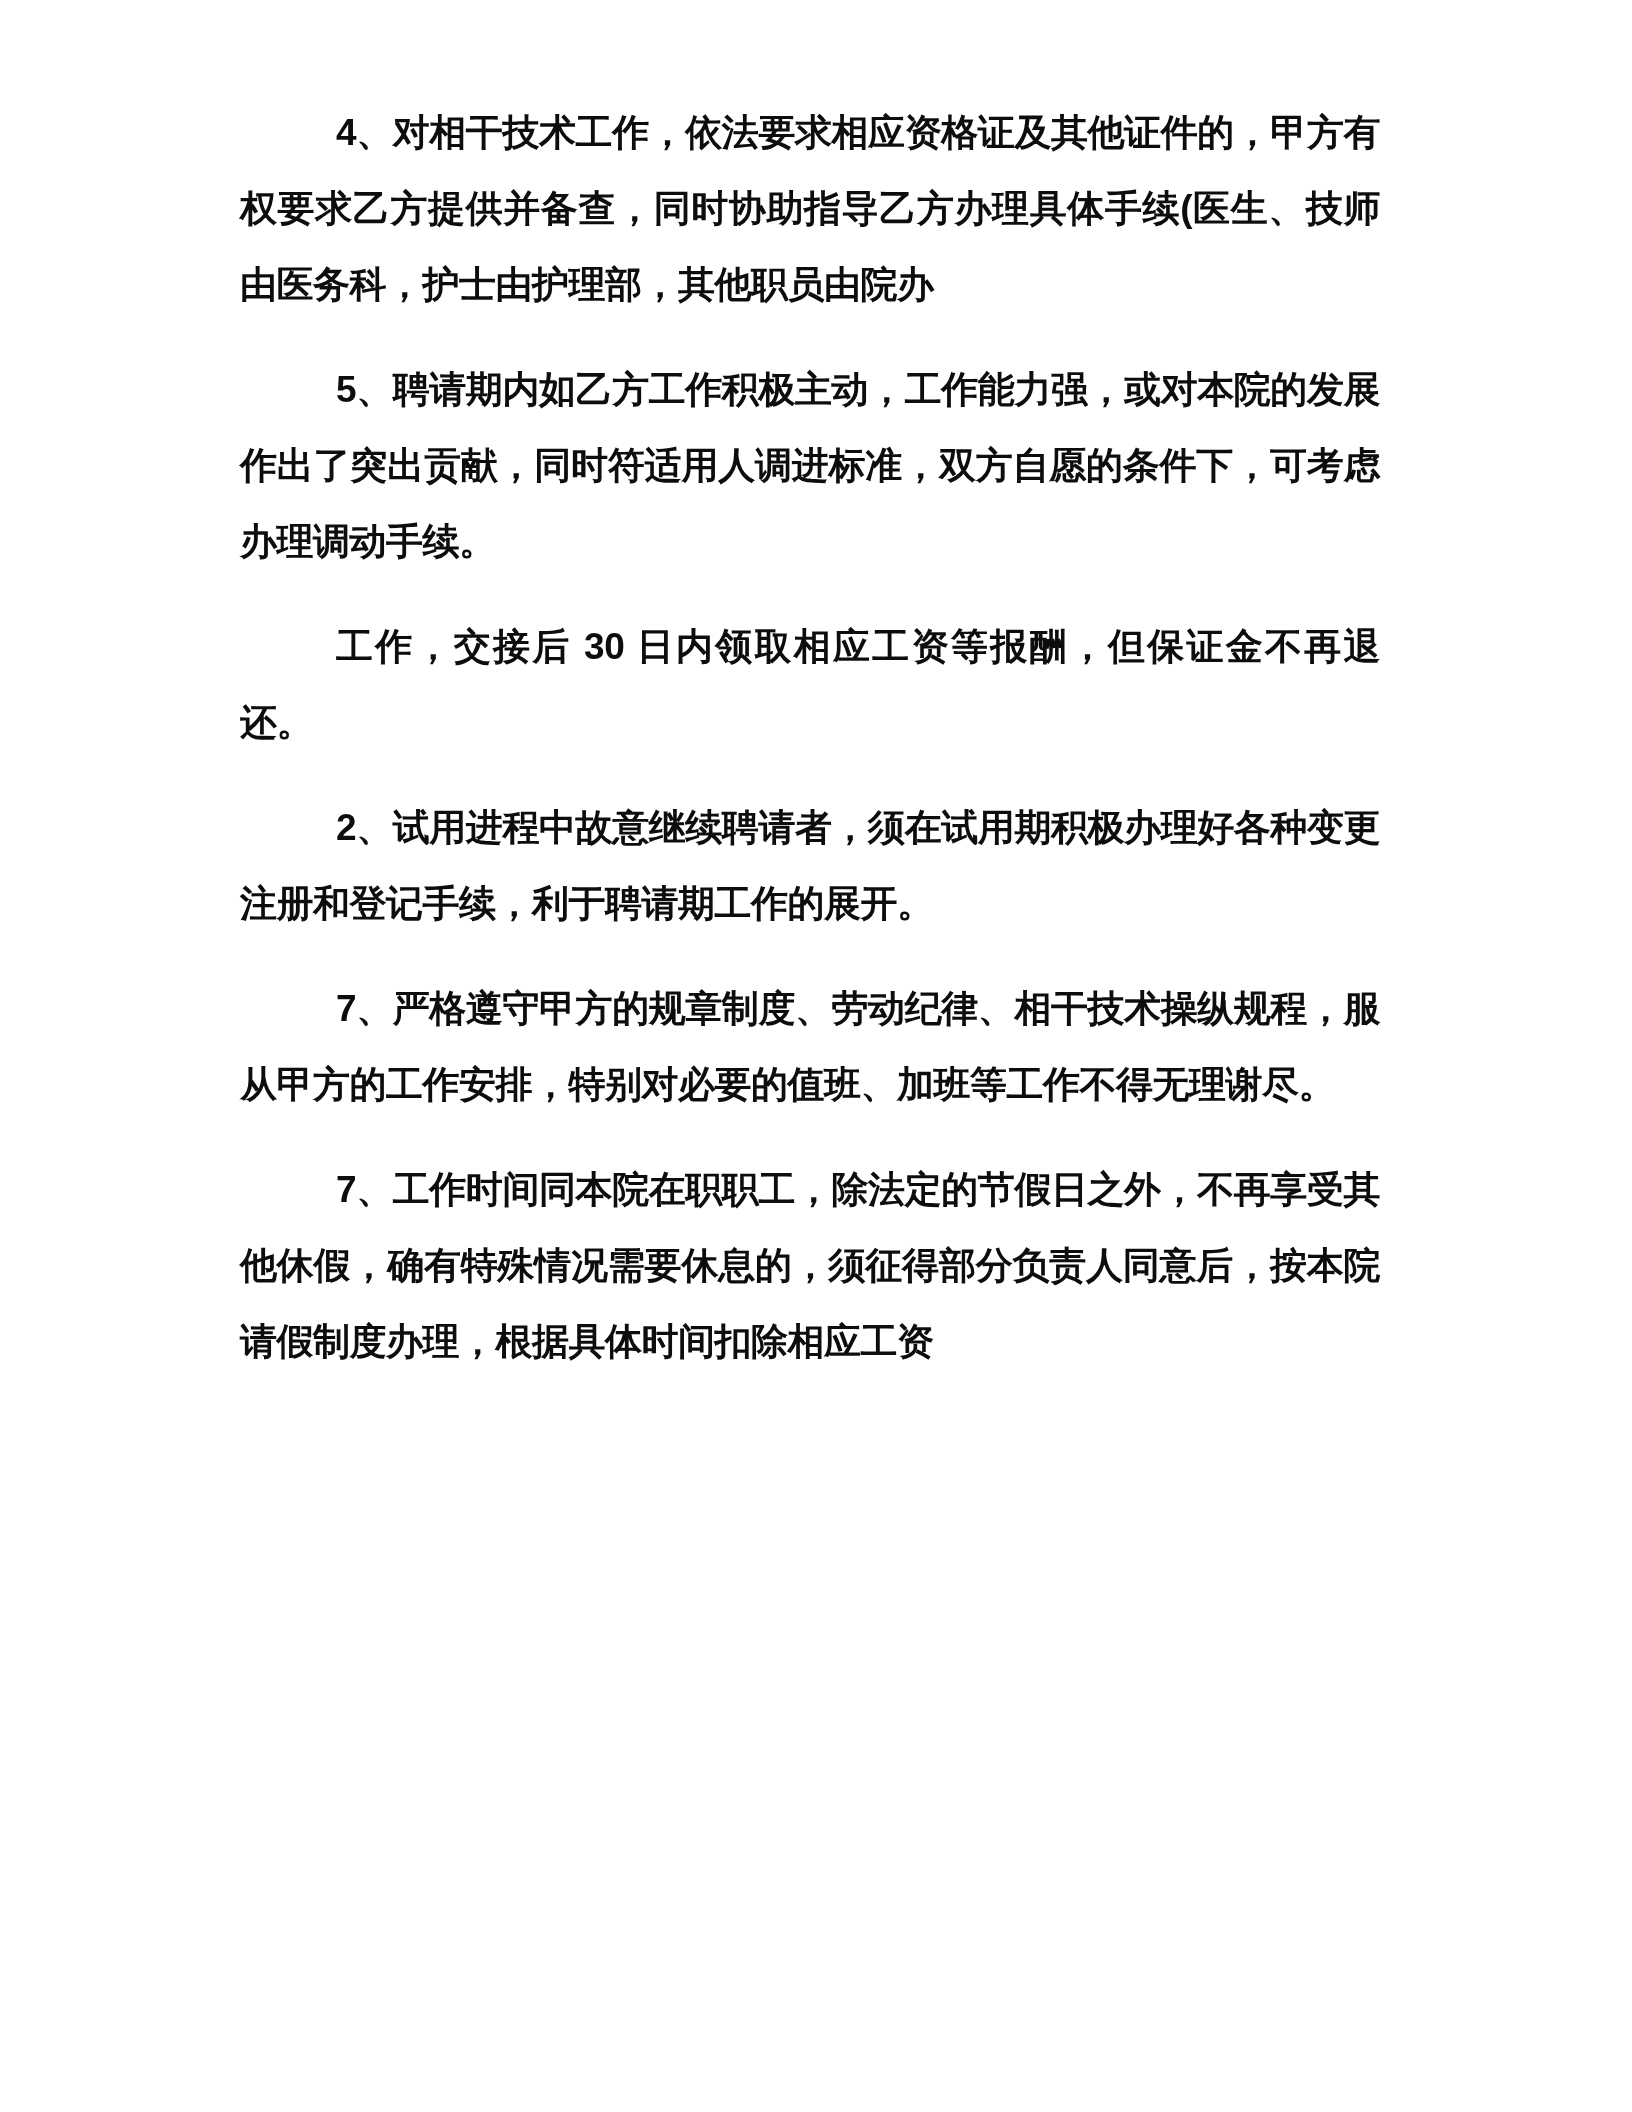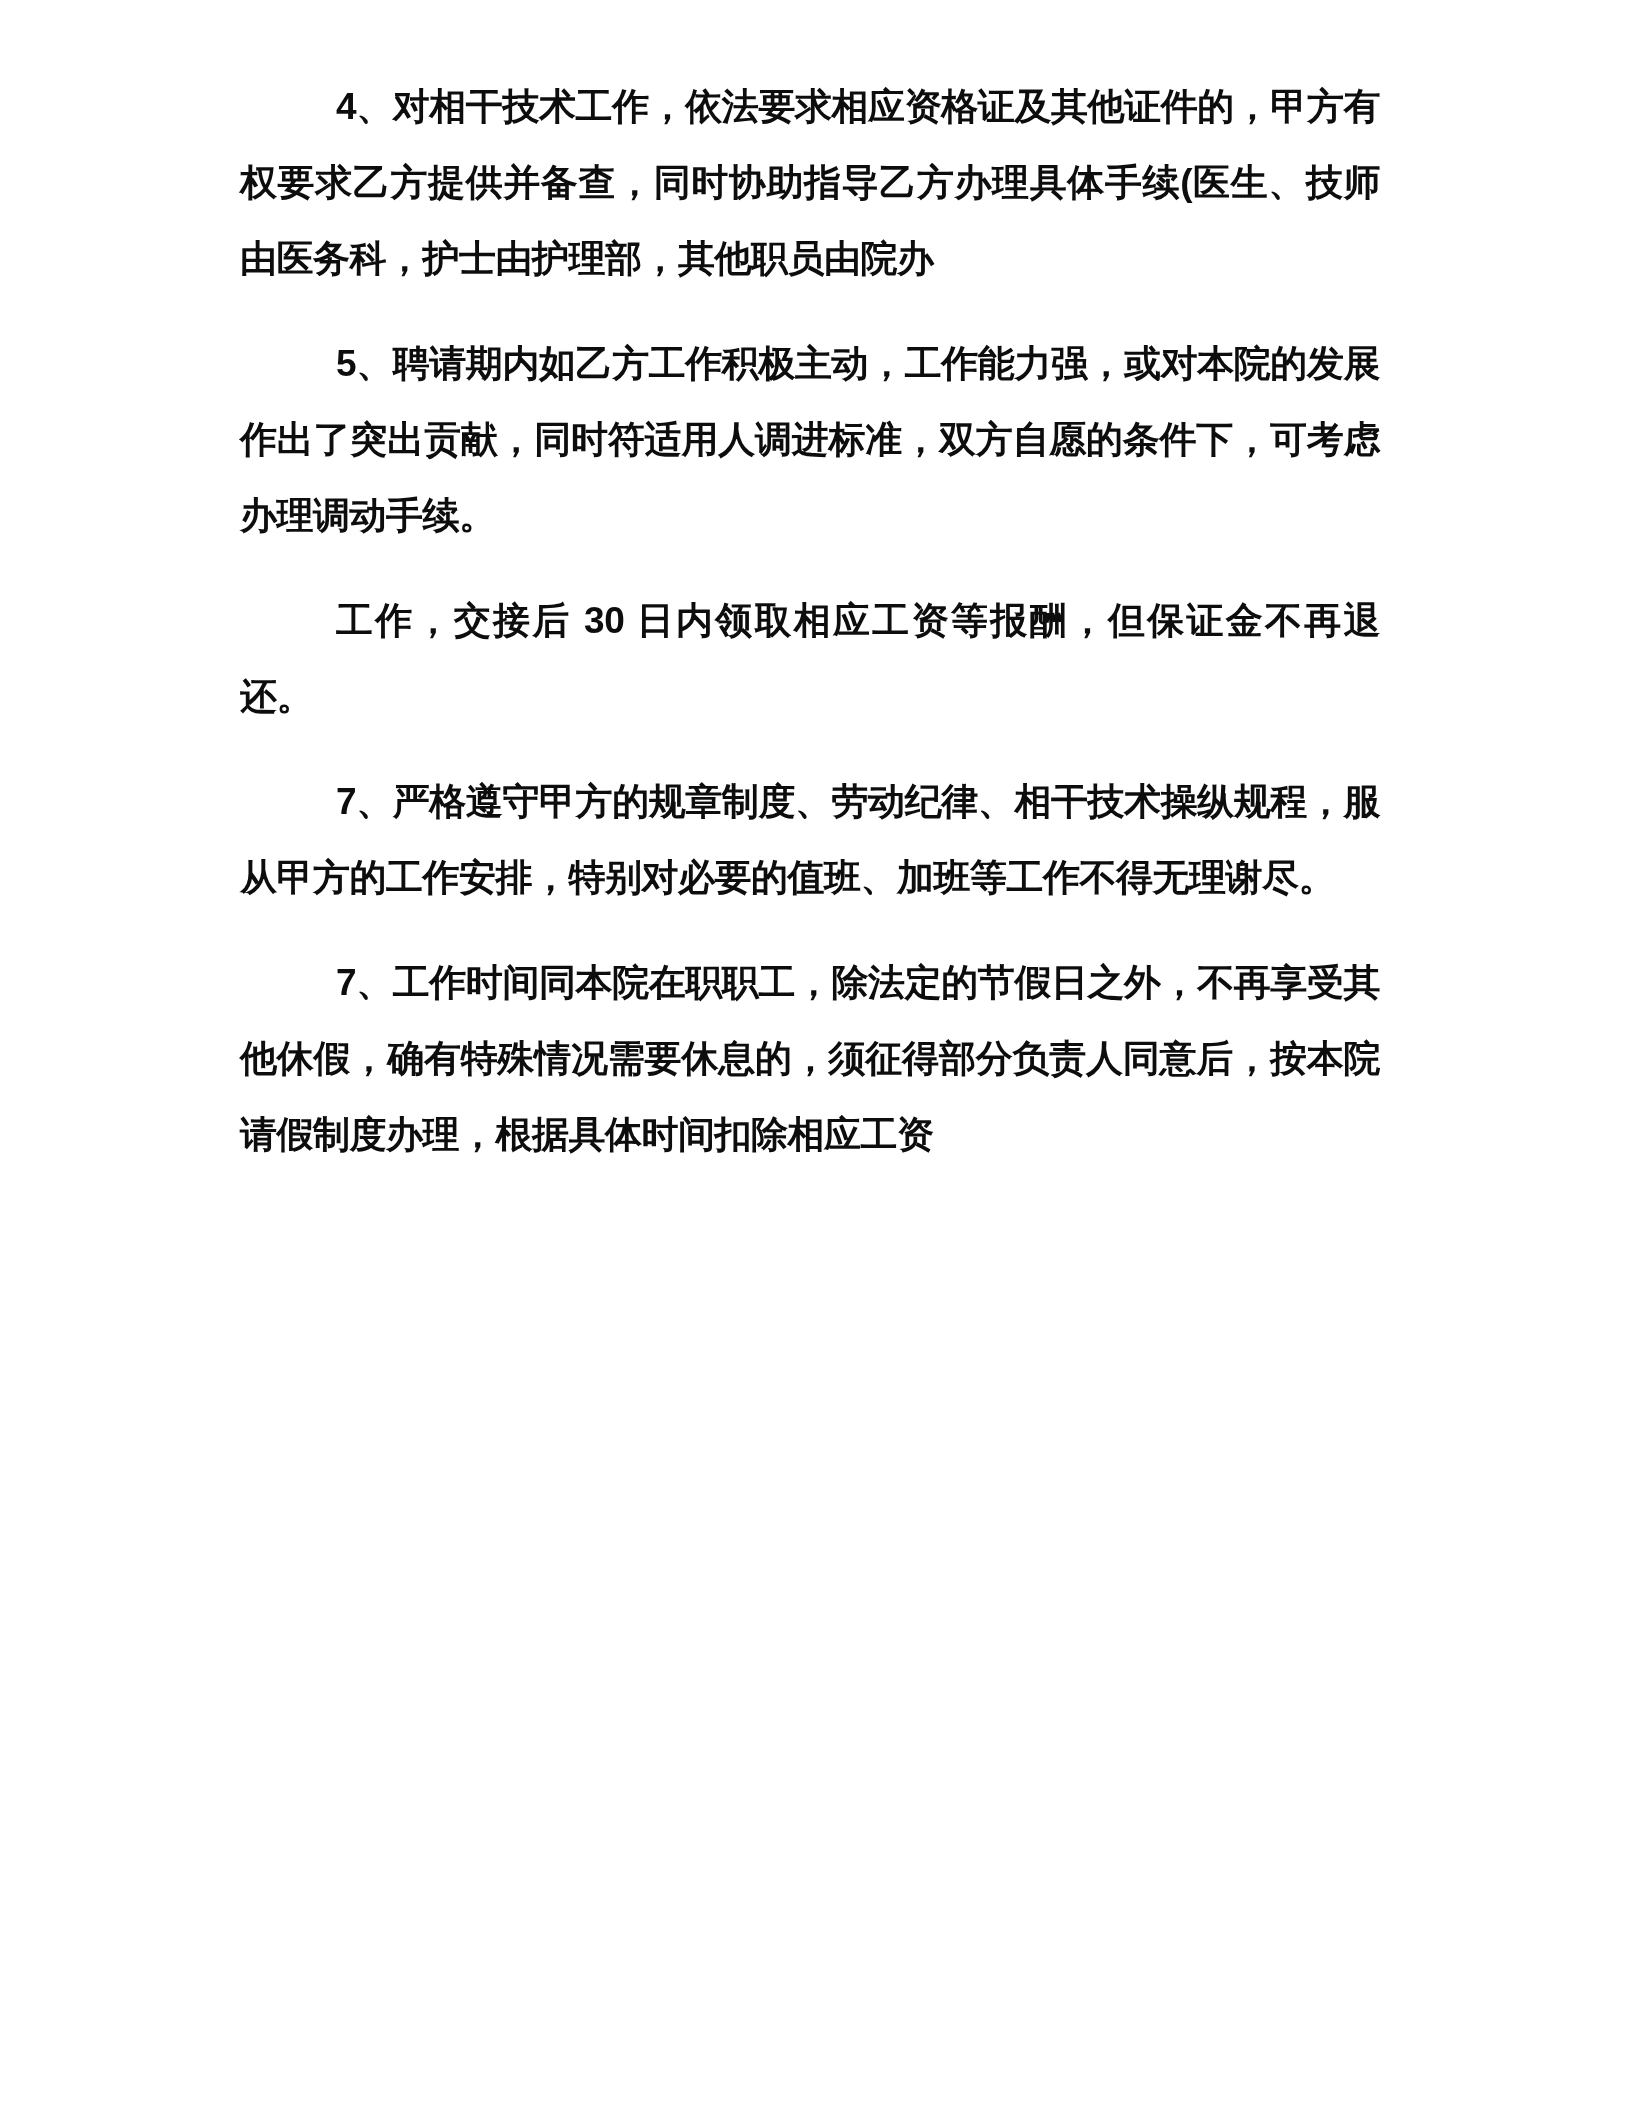--- a/index.html
+++ b/index.html
@@ -17,21 +17,21 @@
     position: relative;
     width: 1632px;
     height: 2112px;
     background: #ffffff;
   }
   .doc-body {
     position: absolute;
     left: 240px;
     top: 0;
     width: 1140px;
-    padding-top: 69px;
+    padding-top: 95px;
   }
   p.para {
     margin: 0 0 29px 0;
     font-size: 37px;
     line-height: 76px;
     letter-spacing: -0.5px;
     color: #0d0d0d;
     font-weight: 700;
     text-align: justify;
     text-justify: inter-character;
@@ -41,16 +41,17 @@
   }
 </style>
 </head>
 <body>
 
 <div class="page">
   <div class="doc-body">
     <p class="para">4、对相干技术工作，依法要求相应资格证及其他证件的，甲方有权要求乙方提供并备查，同时协助指导乙方办理具体手续(医生、技师由医务科，护士由护理部，其他职员由院办</p>
     <p class="para">5、聘请期内如乙方工作积极主动，工作能力强，或对本院的发展作出了突出贡献，同时符适用人调进标准，双方自愿的条件下，可考虑办理调动手续。</p>
     <p class="para">工作，交接后 30 日内领取相应工资等报酬，但保证金不再退还。</p>
+    <p class="para">2、试用进程中故意继续聘请者，须在试用期积极办理好各种变更注册和登记手续，利于聘请期工作的展开。</p>
     <p class="para">7、严格遵守甲方的规章制度、劳动纪律、相干技术操纵规程，服从甲方的工作安排，特别对必要的值班、加班等工作不得无理谢尽。</p>
     <p class="para">7、工作时间同本院在职职工，除法定的节假日之外，不再享受其他休假，确有特殊情况需要休息的，须征得部分负责人同意后，按本院请假制度办理，根据具体时间扣除相应工资</p>
   </div>
 </div>
 
 </body></html>

